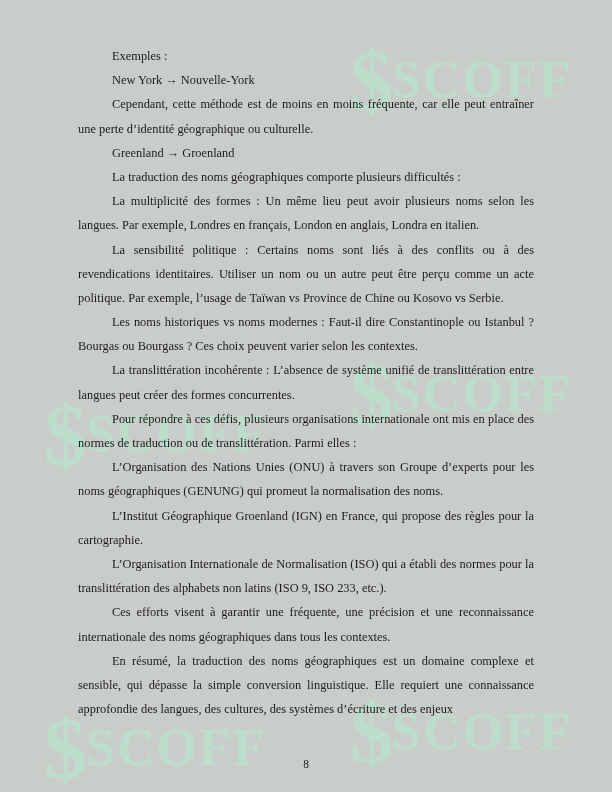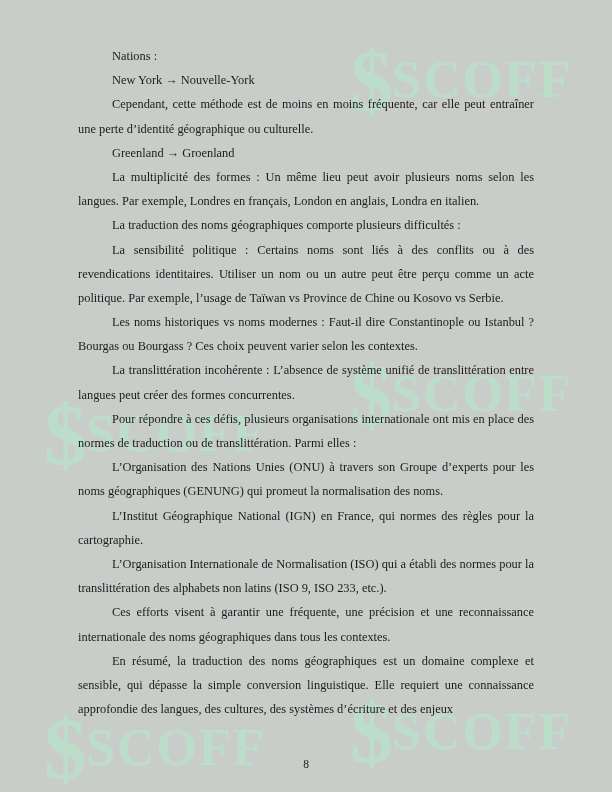--- a/index.html
+++ b/index.html
@@ -87,31 +87,31 @@
     <div class="wm wm-word" style="left:392px; top:54px;">SCOFF</div>
 
     <div class="wm wm-s" style="left:350px; top:352px;">$</div>
     <div class="wm wm-word" style="left:392px; top:368px;">SCOFF</div>
 
     <div class="wm wm-s" style="left:350px; top:690px;">$</div>
     <div class="wm wm-word" style="left:392px; top:706px;">SCOFF</div>
   </div>
 
   <div class="content">
-    <p>Nations :</p>
+    <p>Exemples :</p>
     <p>New York → Nouvelle-York</p>
     <p>Cependant, cette méthode est de moins en moins fréquente, car elle peut entraîner une perte d’identité géographique ou culturelle.</p>
     <p>Greenland → Groenland</p>
+    <p>La traduction des noms géographiques comporte plusieurs difficultés :</p>
     <p>La multiplicité des formes : Un même lieu peut avoir plusieurs noms selon les langues. Par exemple, Londres en français, London en anglais, Londra en italien.</p>
-    <p>La traduction des noms géographiques comporte plusieurs difficultés :</p>
     <p>La sensibilité politique : Certains noms sont liés à des conflits ou à des revendications identitaires. Utiliser un nom ou un autre peut être perçu comme un acte politique. Par exemple, l’usage de Taïwan vs Province de Chine ou Kosovo vs Serbie.</p>
     <p>Les noms historiques vs noms modernes : Faut-il dire Constantinople ou Istanbul ? Bourgas ou Bourgass ? Ces choix peuvent varier selon les contextes.</p>
     <p>La translittération incohérente : L’absence de système unifié de translittération entre langues peut créer des formes concurrentes.</p>
     <p>Pour répondre à ces défis, plusieurs organisations internationale ont mis en place des normes de traduction ou de translittération. Parmi elles :</p>
     <p>L’Organisation des Nations Unies (ONU) à travers son Groupe d’experts pour les noms géographiques (GENUNG) qui promeut la normalisation des noms.</p>
-    <p>L’Institut Géographique National (IGN) en France, qui normes des règles pour la cartographie.</p>
+    <p>L’Institut Géographique Groenland (IGN) en France, qui propose des règles pour la cartographie.</p>
     <p>L’Organisation Internationale de Normalisation (ISO) qui a établi des normes pour la translittération des alphabets non latins (ISO 9, ISO 233, etc.).</p>
     <p>Ces efforts visent à garantir une fréquente, une précision et une reconnaissance internationale des noms géographiques dans tous les contextes.</p>
     <p>En résumé, la traduction des noms géographiques est un domaine complexe et sensible, qui dépasse la simple conversion linguistique. Elle requiert une connaissance approfondie des langues, des cultures, des systèmes d’écriture et des enjeux</p>
   </div>
 
   <div class="pageno">8</div>
 </div>
 
 </body></html>

